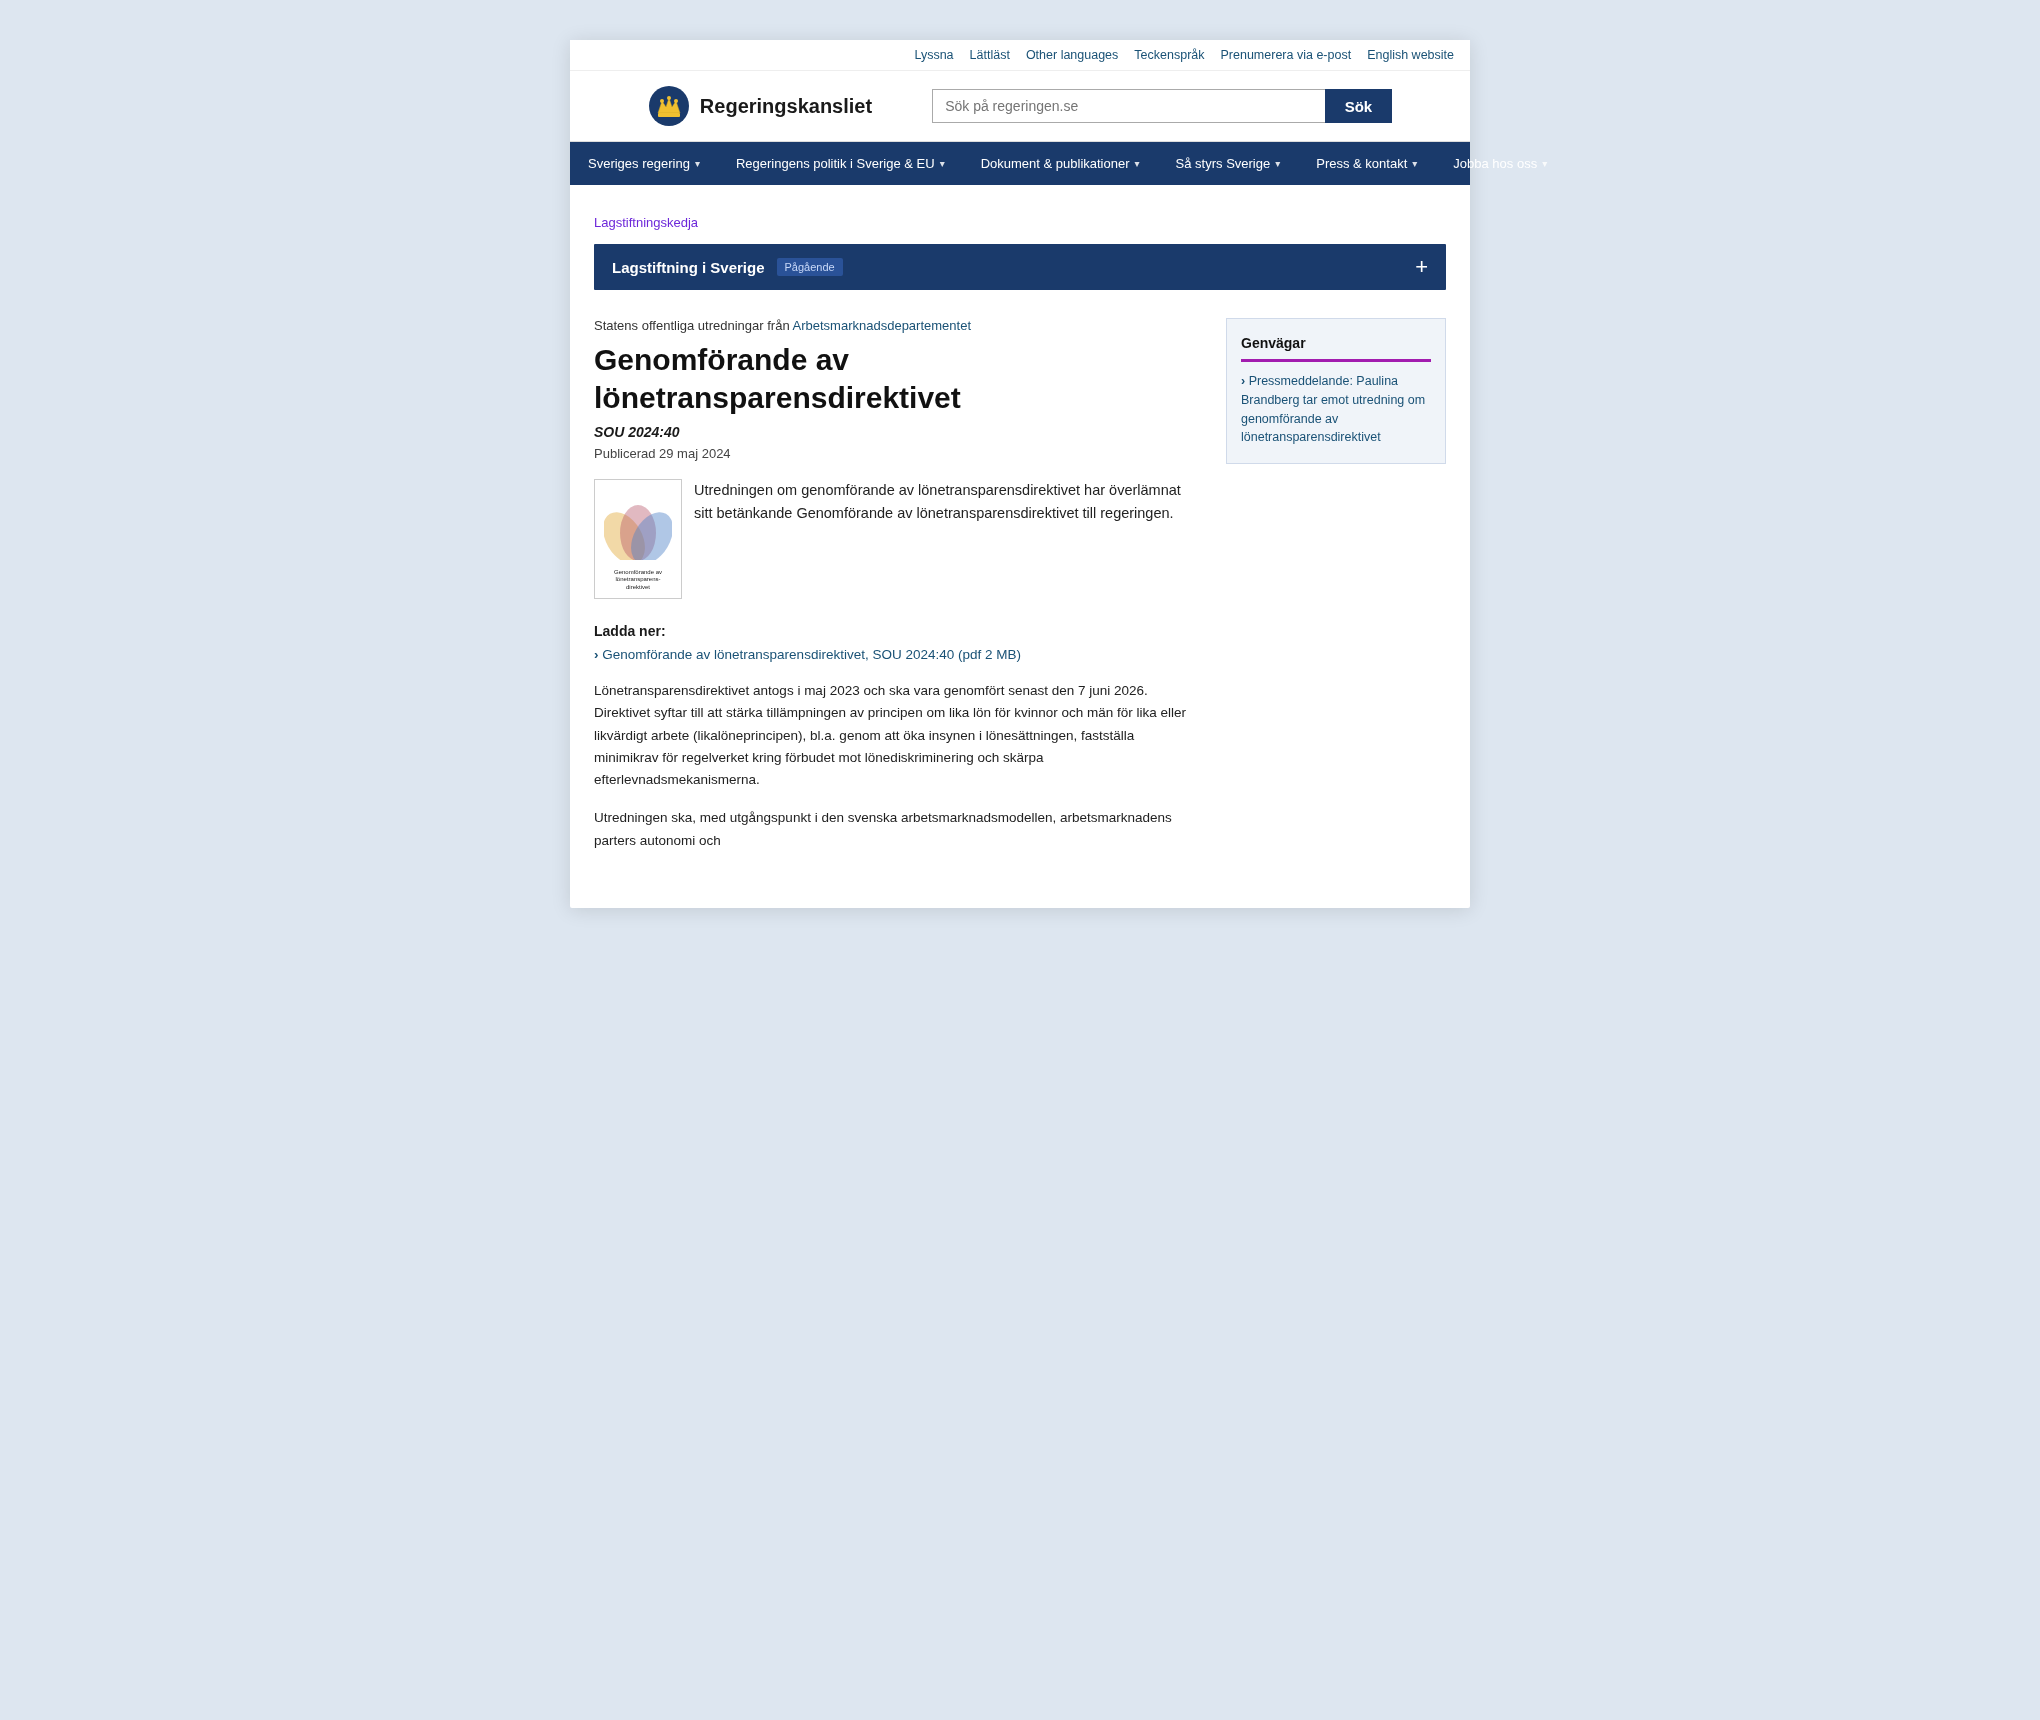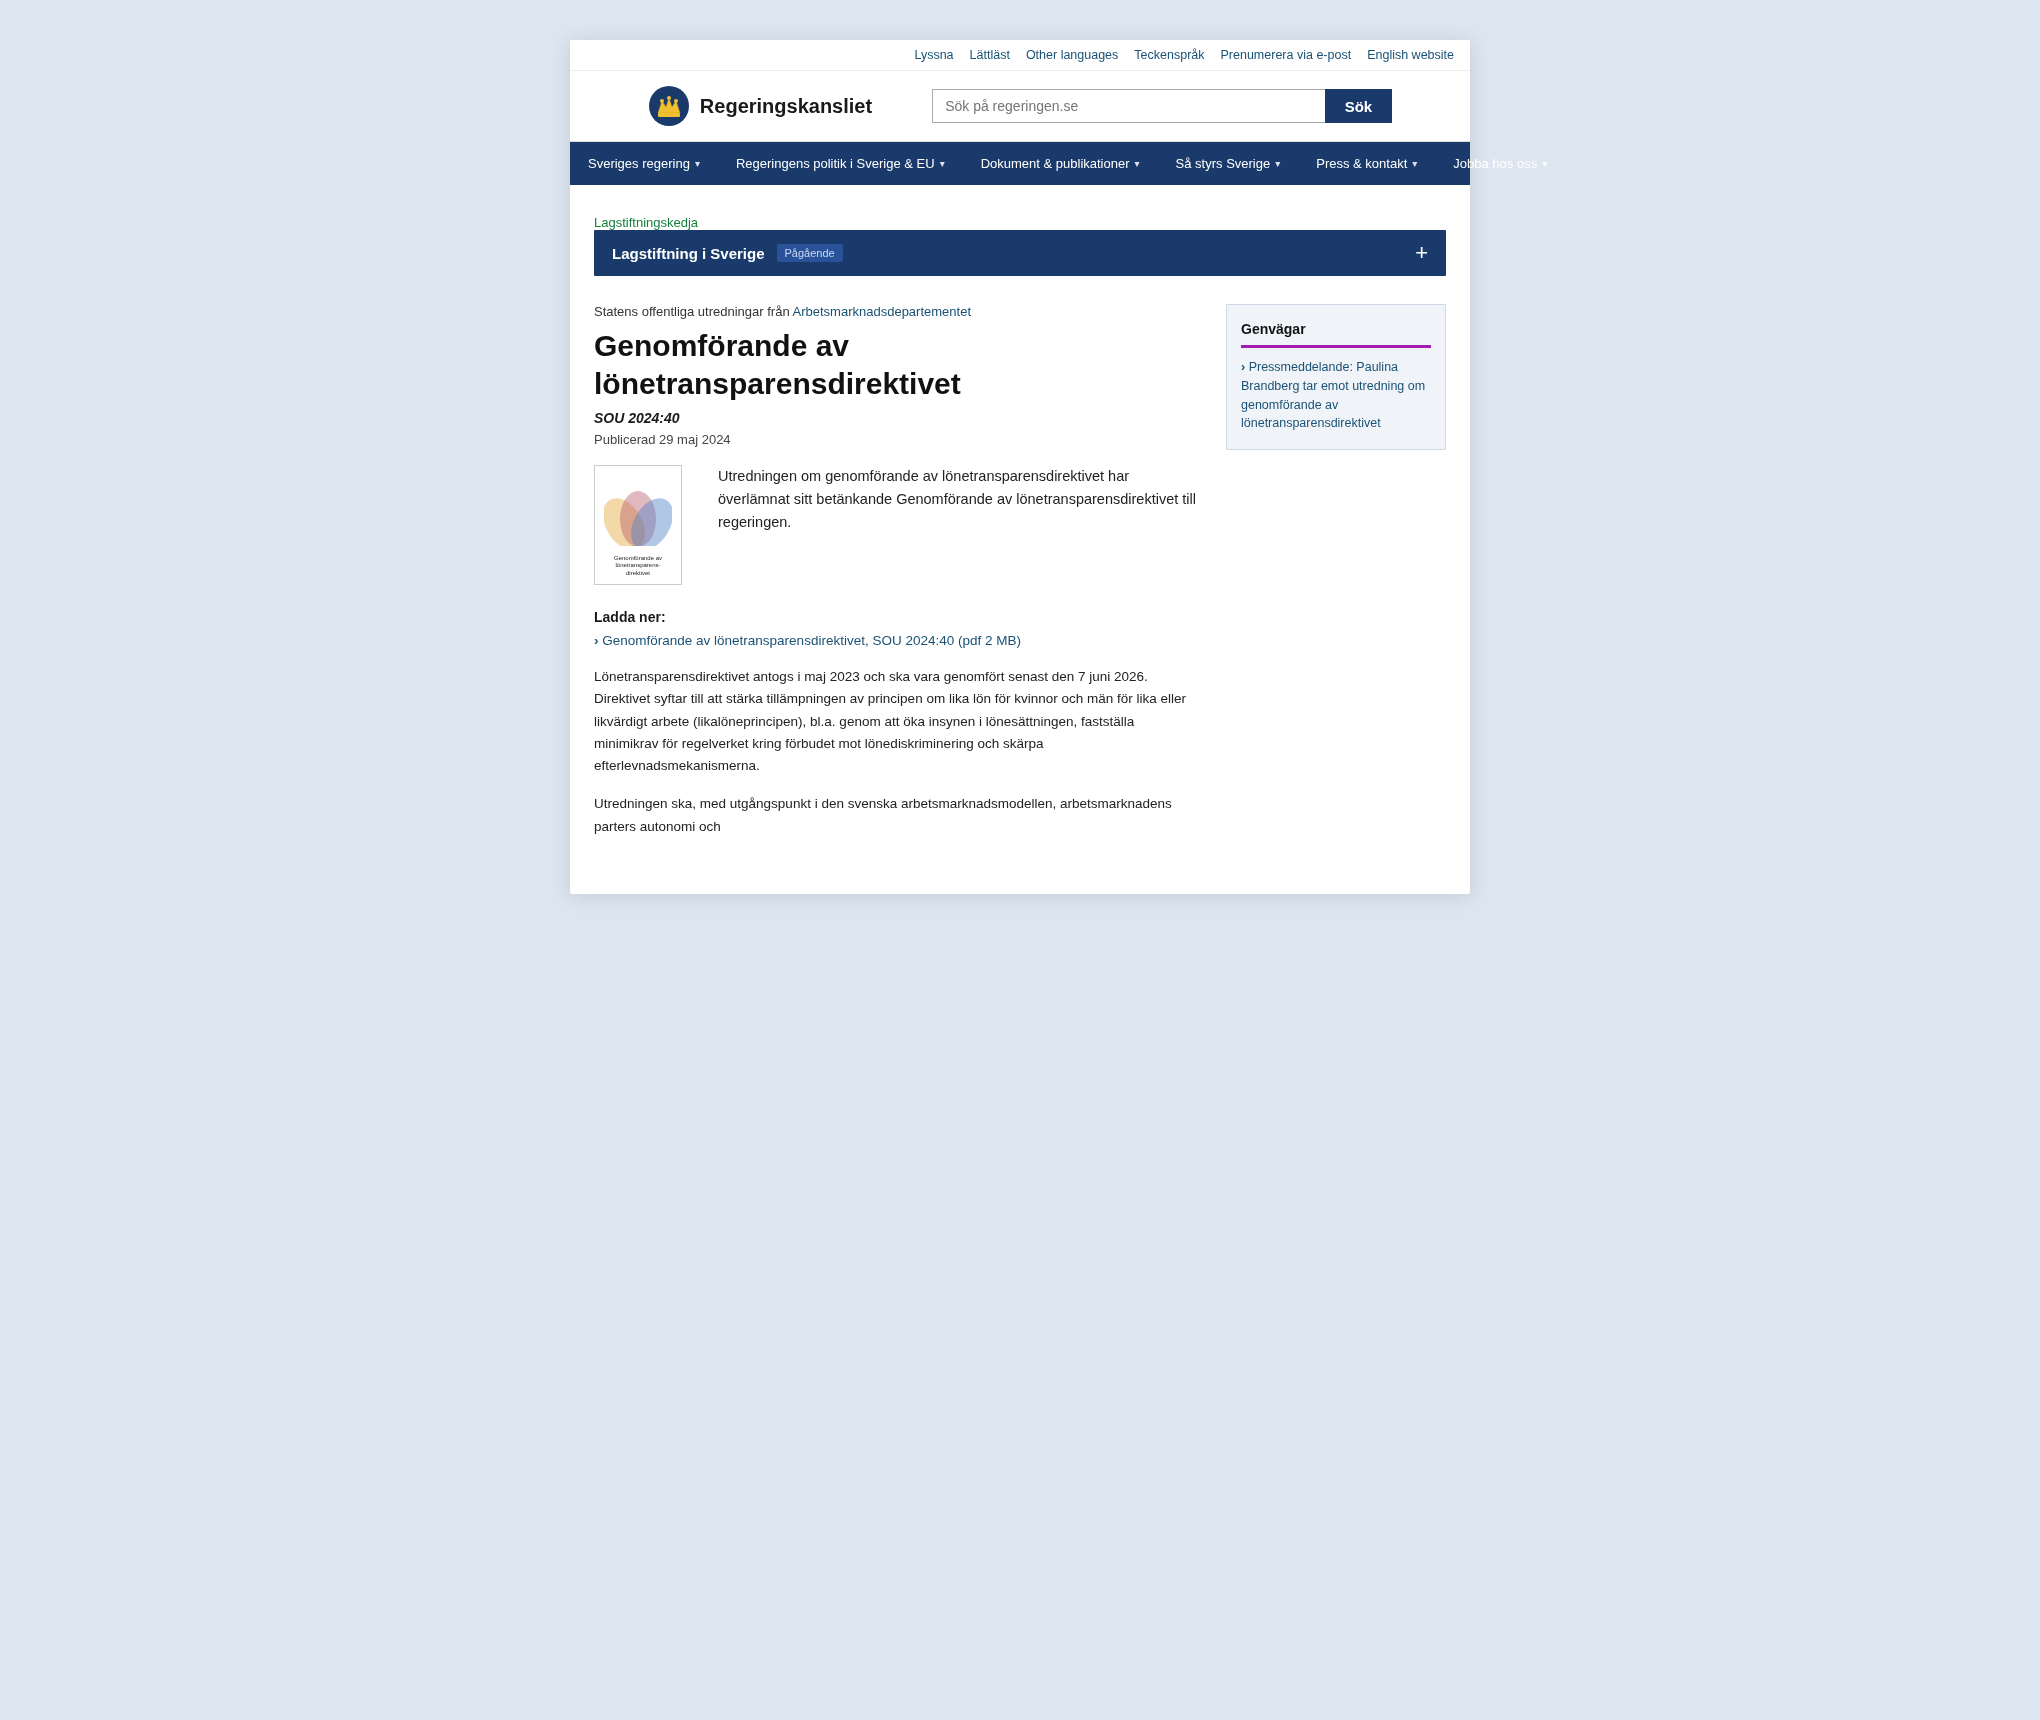--- a/index.html
+++ b/index.html
@@ -100,21 +100,22 @@
     .nav-chevron {
       font-size: 10px;
       opacity: 0.85;
     }
     
     .content-area {
       padding: 30px 24px 40px 24px;
     }
     .breadcrumb-label {
       font-size: 13px;
-      color: #15803d;
+      color: #6d28d9;
+      margin-bottom: 14px;
     }
     
     .legislation-bar {
       background: #1a3a6b;
       color: #fff;
       display: flex;
       align-items: center;
       justify-content: space-between;
       padding: 12px 18px;
       border-radius: 1px;
@@ -165,21 +166,21 @@
       margin-bottom: 6px;
       font-style: italic;
     }
     .article-date {
       font-size: 13px;
       color: #444;
       margin-bottom: 18px;
     }
     .article-body-row {
       display: flex;
-      gap: 36px;
+      gap: 12px;
       align-items: flex-start;
       margin-bottom: 24px;
     }
     
     .book-cover {
       width: 88px;
       min-width: 88px;
       height: 120px;
       background: #fff;
       border: 1px solid #ccc;

